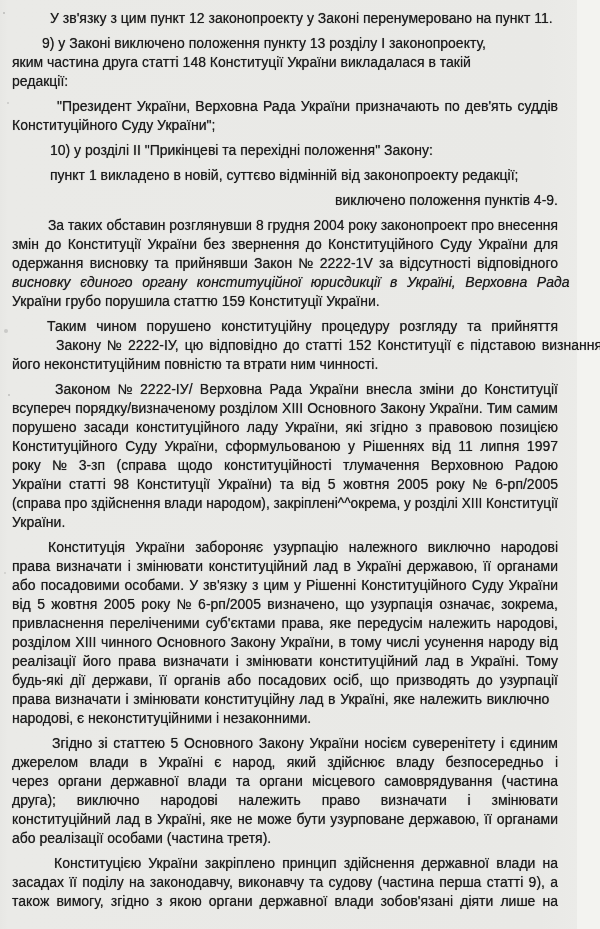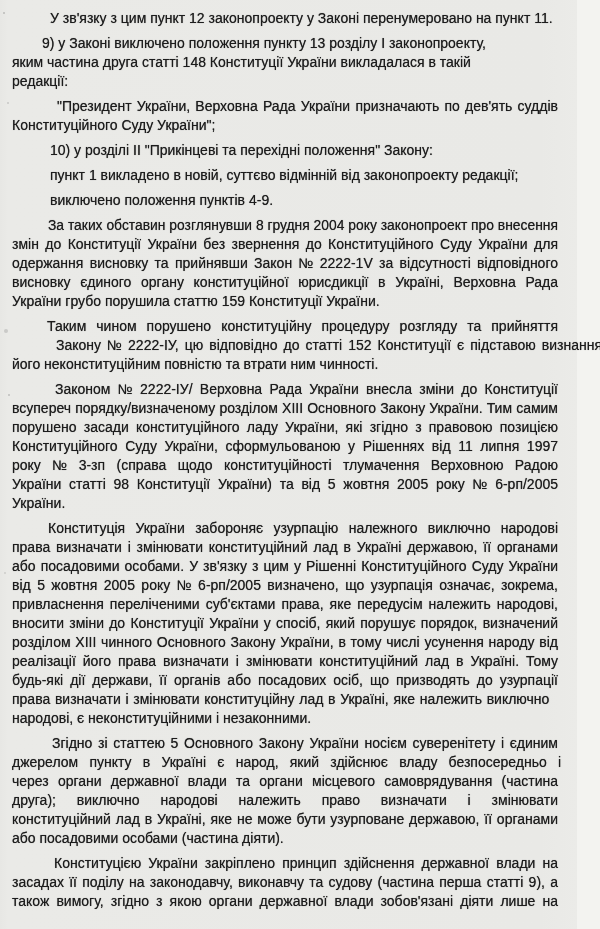--- a/index.html
+++ b/index.html
@@ -56,63 +56,63 @@
         <div class="line" style="padding-left: 45px;"><span class="txt" style="word-spacing: 1.33203px;">"Президент України, Верховна Рада України призначають по дев'ять суддів</span></div>
         <div class="line"><span class="txt">Конституційного Суду України";</span></div>
       </div>
       <div class="para">
         <div class="line" style="padding-left: 38px;"><span class="txt">10)  у розділі ІІ "Прикінцеві та перехідні положення" Закону:</span></div>
       </div>
       <div class="para">
         <div class="line" style="padding-left: 38px;"><span class="txt">пункт 1 викладено в новій, суттєво відмінній від законопроекту редакції;</span></div>
       </div>
       <div class="para">
-        <div class="line" style="padding-left: 38px;"><span class="txt">виключено положення пунктів 4-9.</span></div>
+        <div class="line" style="padding-left: 38px; text-align: right;"><span class="txt">виключено положення пунктів 4-9.</span></div>
       </div>
       <div class="para">
         <div class="line" style="padding-left: 36px;"><span class="txt" style="transform: scaleX(0.989691); transform-origin: 0px 50%;">За таких обставин розглянувши 8 грудня 2004 року законопроект про внесення</span></div>
         <div class="line"><span class="txt" style="word-spacing: 2.51562px; text-align: right;">змін до Конституції України без звернення до Конституційного Суду України для</span></div>
         <div class="line"><span class="txt" style="word-spacing: 2.43924px;">одержання висновку та прийнявши Закон № 2222-1V за відсутності відповідного</span></div>
-        <div class="line"><span class="txt" style="word-spacing: 5.76172px;">висновку єдиного органу конституційної юрисдикції в Україні, Верховна Рада</span></div>
+        <div class="line"><span class="txt" style="word-spacing: 5.76172px; font-style: italic;">висновку єдиного органу конституційної юрисдикції в Україні, Верховна Рада</span></div>
         <div class="line"><span class="txt">України грубо порушила статтю 159 Конституції України.</span></div>
       </div>
       <div class="para">
         <div class="line" style="padding-left: 35px;"><span class="txt" style="word-spacing: 6.13839px;">Таким чином порушено конституційну процедуру розгляду та прийняття</span></div>
         <div class="line"><span class="txt" style="word-spacing: 2.12358px; margin-left: 44px;">Закону № 2222-ІУ, цю відповідно до статті 152 Конституції є підставою визнання</span></div>
         <div class="line"><span class="txt">його неконституційним повністю та втрати ним чинності.</span></div>
       </div>
       <div class="para">
         <div class="line" style="padding-left: 43px;"><span class="txt" style="word-spacing: 3.40104px; text-align: right;">Законом № 2222-ІУ/ Верховна Рада України внесла зміни до Конституції</span></div>
         <div class="line"><span class="txt" style="word-spacing: 0.197266px;">всупереч порядку/визначеному розділом ХІІІ Основного Закону України. Тим самим</span></div>
         <div class="line"><span class="txt" style="word-spacing: 3.31597px;">порушено засади конституційного ладу України, які згідно з правовою позицією</span></div>
         <div class="line"><span class="txt" style="word-spacing: 3.74132px;">Конституційного Суду України, сформульованою у Рішеннях від 11 липня 1997</span></div>
         <div class="line"><span class="txt" style="word-spacing: 7.49805px;">року № 3-зп (справа щодо конституційності тлумачення Верховною Радою</span></div>
         <div class="line"><span class="txt" style="word-spacing: 3.80859px;">України статті 98 Конституції України) та від 5 жовтня 2005 року № 6-рп/2005</span></div>
+        <div class="line"><span class="txt" style="transform: scaleX(0.978659); transform-origin: 0px 50%;">(справа про здійснення влади народом), закріплені^^окрема, у розділі XIII Конституції</span></div>
         <div class="line"><span class="txt">України.</span></div>
       </div>
       <div class="para">
         <div class="line" style="padding-left: 36px;"><span class="txt" style="word-spacing: 6.39323px;">Конституція України забороняє узурпацію належного виключно народові</span></div>
         <div class="line"><span class="txt" style="word-spacing: 1.90781px;">права визначати і змінювати конституційний лад в Україні державою, її органами</span></div>
         <div class="line"><span class="txt" style="word-spacing: 1.17188px; text-align: center;">або посадовими особами. У зв'язку з цим у Рішенні Конституційного Суду України</span></div>
         <div class="line"><span class="txt" style="word-spacing: 2.53835px;">від 5 жовтня 2005 року № 6-рп/2005 визначено, що узурпація означає, зокрема,</span></div>
         <div class="line"><span class="txt" style="word-spacing: 2.1183px;">привласнення переліченими суб'єктами права, яке передусім належить народові,</span></div>
-        <div class="line"><span class="txt" style="word-spacing: 1.35469px;">вносити зміни до Конституції України у спосіб, який порушує порядок, визначений</span></div>
         <div class="line"><span class="txt" style="word-spacing: 0.882102px;">розділом XIII чинного Основного Закону України, в тому числі усунення народу від</span></div>
         <div class="line"><span class="txt" style="word-spacing: 3.03437px;">реалізації його права визначати і змінювати конституційний лад в Україні. Тому</span></div>
         <div class="line"><span class="txt" style="word-spacing: 3.05682px;">будь-які дії держави, її органів або посадових осіб, що призводять до узурпації</span></div>
         <div class="line"><span class="txt" style="word-spacing: 0.785937px;">права визначати і змінювати конституційну лад в Україні, яке належить виключно</span></div>
         <div class="line"><span class="txt">народові, є неконституційними і незаконними.</span></div>
       </div>
       <div class="para">
         <div class="line" style="padding-left: 40px;"><span class="txt" style="word-spacing: 1.79062px;">Згідно зі статтею 5 Основного Закону України носієм суверенітету і єдиним</span></div>
-        <div class="line"><span class="txt" style="word-spacing: 7.33125px;">джерелом пункту в Україні є народ, який здійснює владу безпосередньо і</span></div>
+        <div class="line"><span class="txt" style="word-spacing: 7.33125px;">джерелом влади в Україні є народ, який здійснює владу безпосередньо і</span></div>
         <div class="line"><span class="txt" style="word-spacing: 5.27539px;">через органи державної влади та органи місцевого самоврядування (частина</span></div>
         <div class="line"><span class="txt" style="word-spacing: 17.0045px;">друга); виключно народові належить право визначати і змінювати</span></div>
         <div class="line"><span class="txt" style="word-spacing: 0.957386px;">конституційний лад в Україні, яке не може бути узурповане державою, її органами</span></div>
-        <div class="line"><span class="txt">або посадовими особами (частина діяти).</span></div>
+        <div class="line"><span class="txt">або реалізації особами (частина третя).</span></div>
       </div>
       <div class="para">
         <div class="line" style="padding-left: 42px;"><span class="txt" style="word-spacing: 3.20089px;">Конституцією України закріплено принцип здійснення державної влади на</span></div>
         <div class="line"><span class="txt" style="word-spacing: 1.3724px;">засадах її поділу на законодавчу, виконавчу та судову (частина перша статті 9), а</span></div>
         <div class="line"><span class="txt" style="word-spacing: 3.18324px;">також вимогу, згідно з якою органи державної влади зобов'язані діяти лише на</span></div>
       </div>
     </div>
 </div>
 
 </body></html>

